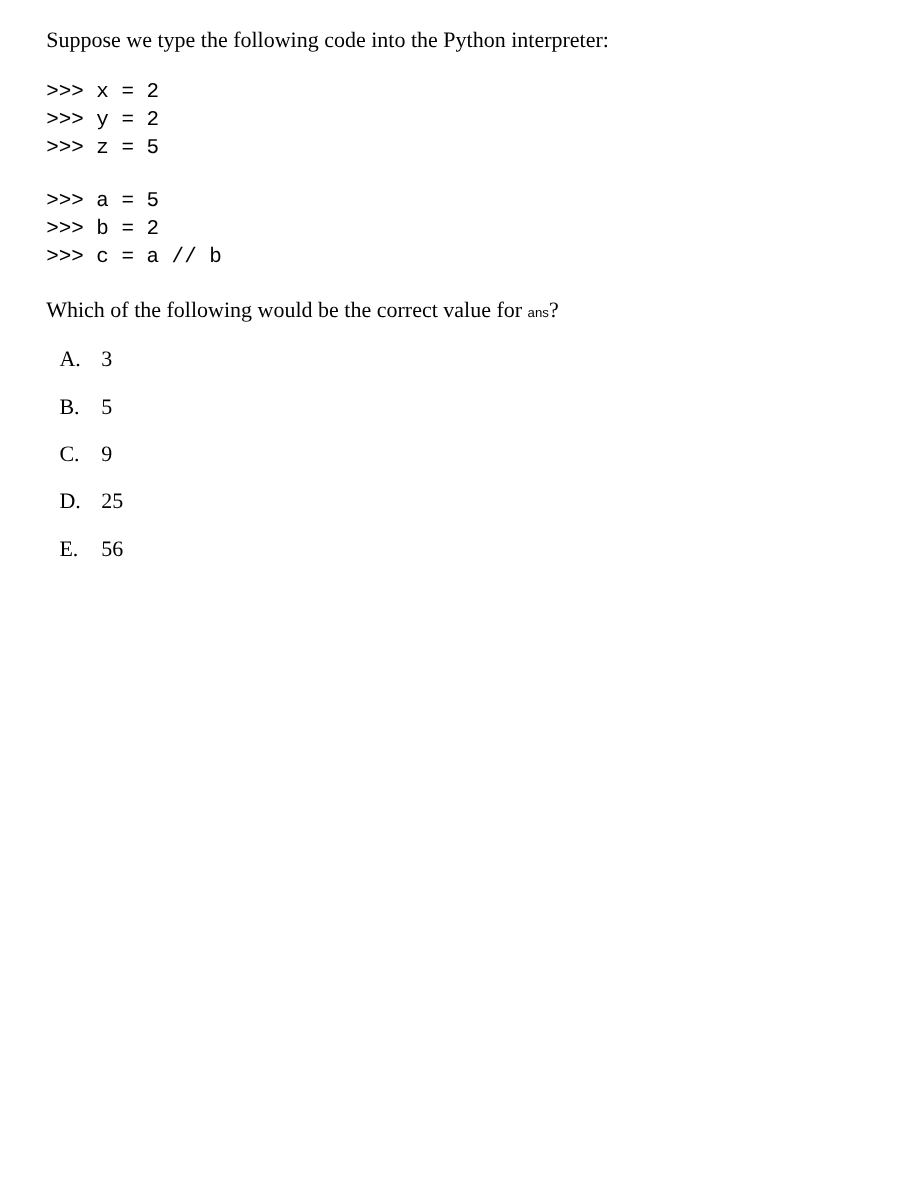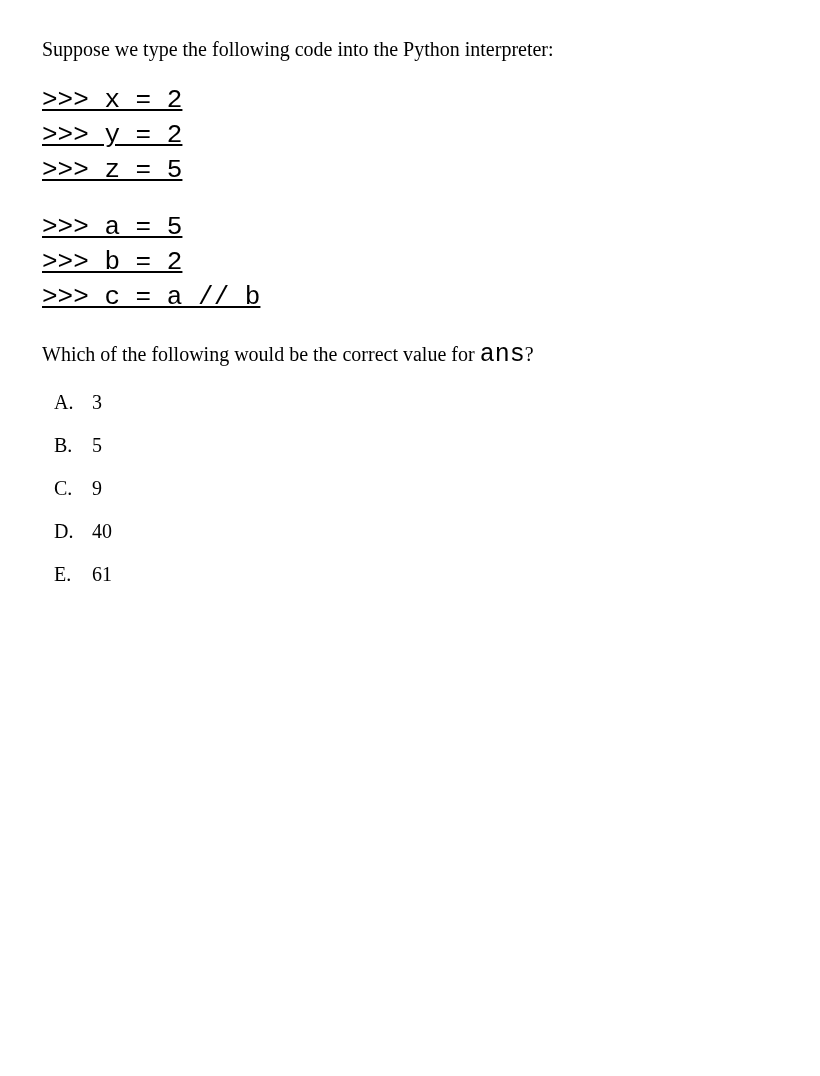--- a/index.html
+++ b/index.html
@@ -8,39 +8,38 @@
     background: #ffffff;
     color: #000000;
     font-family: "Times New Roman", Times, serif;
     font-size: 20px;
     width: 820px;
   }
   .page {
     box-sizing: border-box;
     width: 820px;
     min-height: 1076px;
-    padding: 36px 42px 40px 42px;
+    padding: 24px 42px 40px 42px;
   }
   .prose {
     font-family: "Times New Roman", Times, serif;
     font-size: 20px;
     line-height: 1.35;
     margin: 0 0 20px 0;
   }
   pre.code {
     font-family: "Courier New", Courier, monospace;
-    font-size: 26px;
+    font-size: 19px;
     line-height: 1.35;
     white-space: pre;
     margin: 0 0 22px 0;
-    text-decoration: underline;
   }
   .mono {
-    font-family: Liberation Mono, monospace;
-    font-size: 25px;
+    font-family: Liberation Sans, sans-serif;
+    font-size: 12px;
   }
   .answers {
     margin-top: 8px;
     padding-left: 12px;
   }
   .answer-row {
     display: flex;
     align-items: baseline;
     margin-bottom: 20px;
     font-family: "Times New Roman", Times, serif;
@@ -82,21 +81,21 @@
     <div class="answer-row">
       <span class="answer-letter">B.</span>
       <span class="answer-value">5</span>
     </div>
     <div class="answer-row">
       <span class="answer-letter">C.</span>
       <span class="answer-value">9</span>
     </div>
     <div class="answer-row">
       <span class="answer-letter">D.</span>
-      <span class="answer-value">40</span>
+      <span class="answer-value">25</span>
     </div>
     <div class="answer-row">
       <span class="answer-letter">E.</span>
-      <span class="answer-value">61</span>
+      <span class="answer-value">56</span>
     </div>
   </div>
 
 </div>
 
 </body></html>

